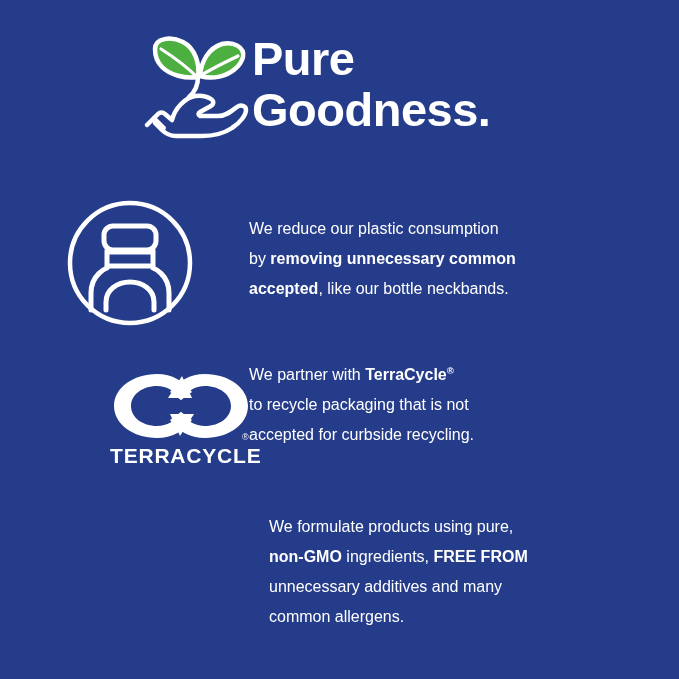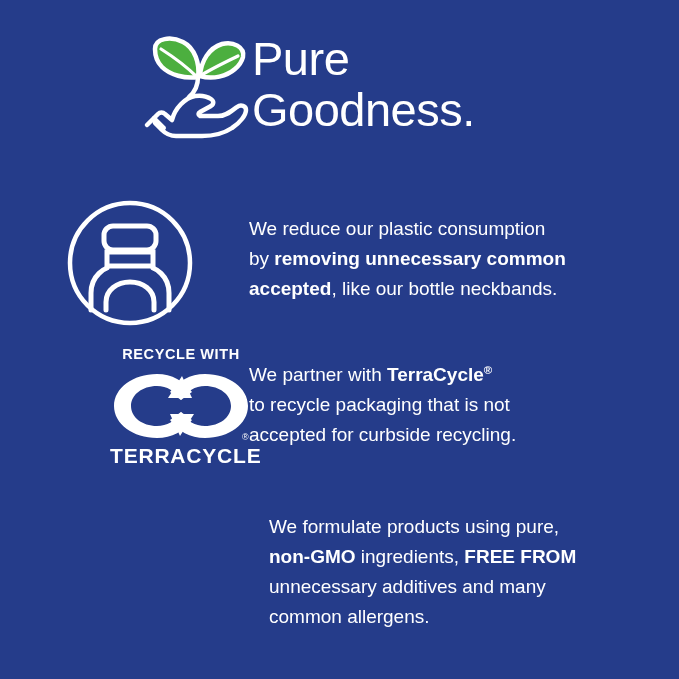--- a/index.html
+++ b/index.html
@@ -18,40 +18,40 @@
     position:absolute;left:0;top:0;width:679px;height:165px;
     display:flex;align-items:flex-start;
   }
   .logo-mark{
     position:absolute;left:142px;top:34px;width:108px;height:106px;
   }
   .brand-title{
     position:absolute;left:252px;top:33px;
     color:#ffffff;
     font-size:47px;
-    font-weight:400;
+    font-weight:700;
     line-height:51px;
     letter-spacing:-0.5px;
     white-space:pre-line;
   }
 
   
   .row{position:absolute;left:0;width:679px;}
   .row-1{top:190px;height:145px;}
   .row-2{top:340px;height:145px;}
   .row-3{top:490px;height:150px;}
 
   .icon-slot{
     position:absolute;left:50px;top:0;width:160px;height:145px;
     display:flex;align-items:center;justify-content:center;
   }
   .copy{
     position:absolute;left:249px;top:0;width:415px;
     color:#ffffff;
-    font-size:19px;
+    font-size:16px;
     line-height:30px;
     font-weight:400;
   }
   .copy b{font-weight:700;}
   .copy sup{font-size:0.6em;vertical-align:super;line-height:0;}
   .copy-1{top:24px;}
   .copy-2{top:20px;}
   .copy-3{top:22px;margin-left:20px;}
 
   
@@ -122,21 +122,20 @@
     <div class="copy copy-1">
       We reduce our plastic consumption<br>
       by <b>removing unnecessary common</b><br>
       <b>accepted</b>, like our bottle neckbands.
     </div>
   </div>
 
   <div class="row row-2">
     <div class="icon-slot">
       <div class="tc">
-        <div class="tc-top">RECYCLE WITH</div>
 
         <div class="tc-loop">
           <svg class="svg-icon" width="142" height="72" viewBox="0 0 142 72" xmlns="http://www.w3.org/2000/svg">
             <g fill="#ffffff">
 
               <path d="M47 4
                        C23 4 4 18 4 36
                        C4 54 23 68 47 68
                        C62 68 74 61 82 50
                        L71 42

